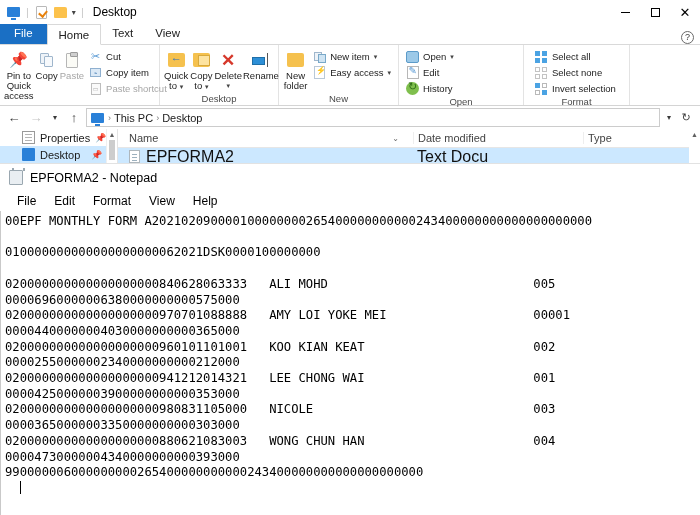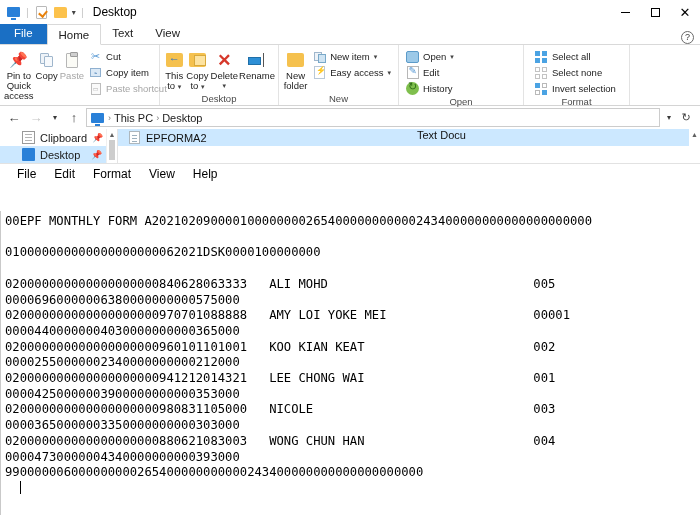--- a/index.html
+++ b/index.html
@@ -293,22 +293,22 @@
   .list-head {
     height: 19px; display: flex; align-items: center;
     font-size: 11px; color: #444;
     border-bottom: 1px solid #e6e6e6;
   }
   .lh-name { width: 295px; padding-left: 11px; position: relative; }
   .lh-date { width: 170px; padding-left: 4px; border-left: 1px solid #eee;}
   .lh-type { flex: 1; padding-left: 4px; border-left: 1px solid #eee;}
   .lh-sortmark { position: absolute; right: 14px; top: 2px; font-size: 8px; color: #6a6a6a; }
   .list-row {
-    height: 17px; display: flex; 
-    font-size: 11px; color: #111;
+    height: 17px; display: flex; align-items: center;
+    font-size: 16px; color: #111;
   }
   .list-row.sel { background: #cce8ff; }
   .lr-name { width: 295px; padding-left: 11px; display: flex; align-items: center; gap: 6px; }
   .lr-date { width: 170px; padding-left: 4px; }
   .lr-type { flex: 1; padding-left: 4px; }
   .txt-ico {
     width: 11px; height: 13px; background: #fff; border: 1px solid #aeb7bd; flex: none; position: relative;
   }
   .txt-ico:after {
     content:""; position:absolute; left:2px; top:3px; right:2px; height:1px;
@@ -463,21 +463,21 @@
         </div>
       </div>
     </div>
 
     <div class="rgroup" style="width:119px">
       <div class="rgroup-body">
         <div class="big-btn" style="width:30px">
           <span class="bico">
               <span class="ic-folder-arrow"></span>
             </span>
-          <span>This</span>
+          <span>Quick</span>
           <span><span>to</span> <span class="caret">▾</span></span>
         </div>
         <div class="big-btn" style="width:30px">
           <span class="bico">
               <span class="ic-folder-copy"></span>
             </span>
           <span>Copy</span>
           <span><span>to</span> <span class="caret">▾</span></span>
         </div>
         <div class="big-btn" style="width:30px">
@@ -615,52 +615,64 @@
     <div class="addr-tools">
       <div class="nav-btn small">▾</div>
       <div class="nav-btn" style="font-size:11px">↻</div>
     </div>
   </div>
 
   <div class="ex-content">
     <div class="navpane">
       <div class="nav-item">
         <span class="nav-ico ni-doc"></span>
-        <span>Clipboard</span>
+        <span>Properties</span>
         <span class="pin-small">📌</span>
       </div>
       <div class="nav-item sel">
         <span class="nav-ico ni-desk"></span>
         <span>Desktop</span>
         <span class="pin-small">📌</span>
       </div>
 
       <div class="scroll-narrow">
         <div class="scr-arrow">▲</div>
         <div class="scr-thumb"></div>
       </div>
     </div>
 
     <div class="listpane">
+      <div class="list-head">
+        <div class="lh-name">
+          <span>Name</span>
+          <span class="lh-sortmark">⌄</span>
+        </div>
+        <div class="lh-date">Date modified</div>
+        <div class="lh-type">Type</div>
+      </div>
       <div class="list-row sel">
         <div class="lr-name">
           <span class="txt-ico"></span>
           <span>EPFORMA2</span>
         </div>
         <div class="lr-type">Text Docu</div>
       </div>
 
       <div class="list-scroll">
         <div class="scr-arrow">▲</div>
       </div>
     </div>
   </div>
 </div>
 
 <div id="notepad">
+  <div class="np-title">
+    <span class="np-ico"></span>
+    <span>EPFORMA2 - Notepad</span>
+  </div>
   <div class="np-menu">
     <div class="np-menu-item">File</div>
     <div class="np-menu-item">Edit</div>
     <div class="np-menu-item">Format</div>
     <div class="np-menu-item">View</div>
     <div class="np-menu-item">Help</div>
   </div>
   <div class="np-textarea"><span id="np-lines">00EPF MONTHLY FORM A202102090000100000000265400000000000243400000000000000000000
 
 010000000000000000000062021DSK0000100000000

